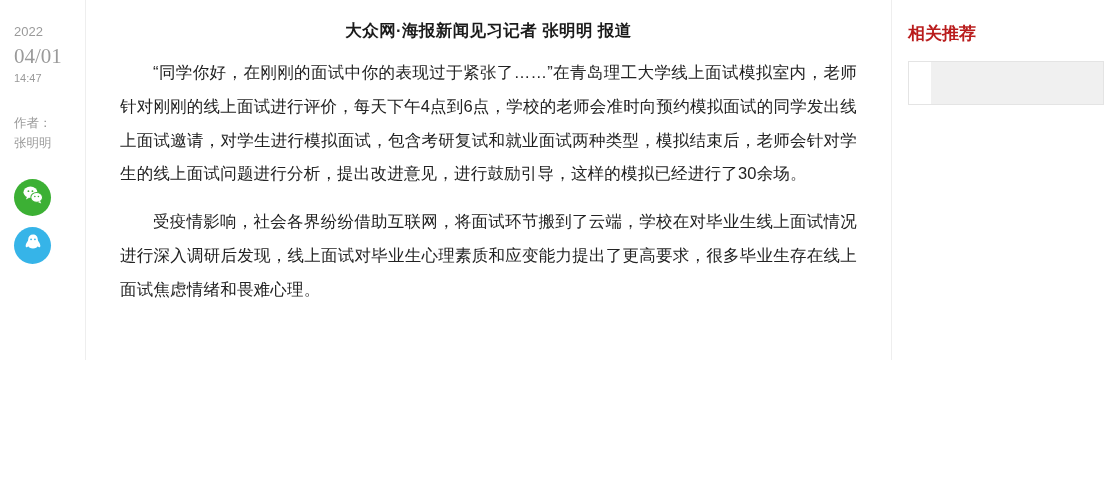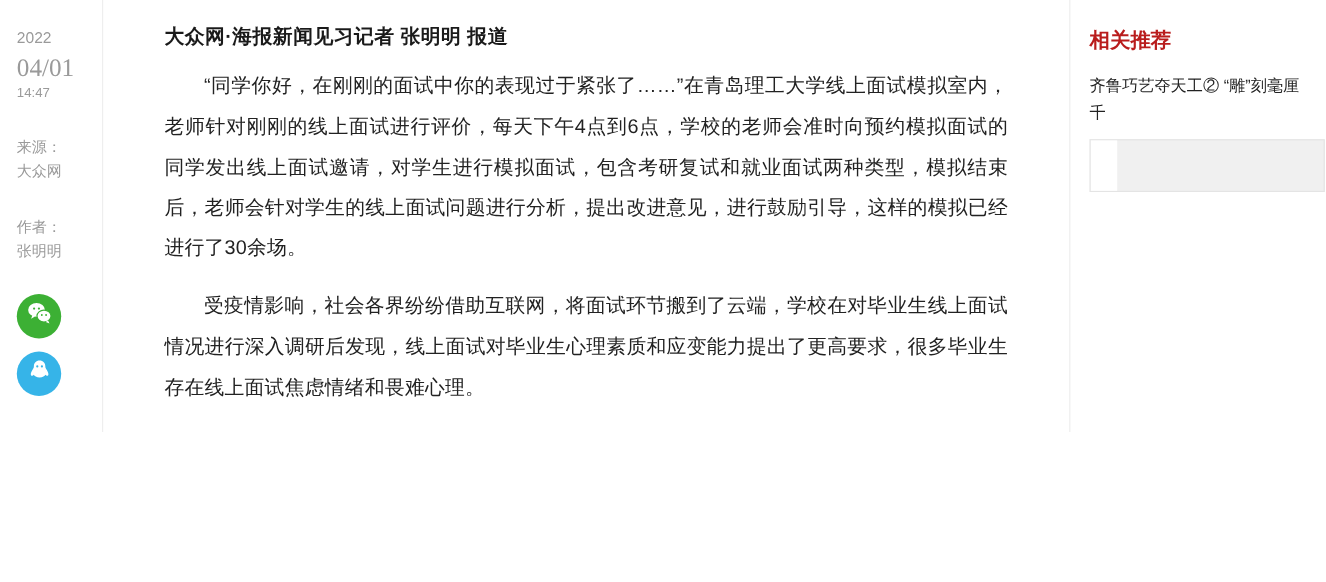--- a/index.html
+++ b/index.html
@@ -33,21 +33,20 @@
     margin-top: 18px;
     border-top: 1px solid #e8e8e8;
     height: 0;
   }
 
   
   .cols {
     display: flex;
     align-items: flex-start;
     padding: 0;
-    gap: 17px;
   }
 
   
   .meta-rail {
     width: 86px;
     flex: 0 0 86px;
     padding: 22px 0 0 14px;
     color: #8a8a8a;
     font-size: 13px;
     line-height: 1.55;
@@ -87,20 +86,21 @@
     flex: 1 1 auto;
     padding: 20px 34px 0 34px;
     min-width: 0;
   }
   .byline {
     font-size: 16.5px;
     font-weight: bold;
     color: #1a1a1a;
     margin: 0 0 14px 0;
     letter-spacing: 0.4px;
+    text-align: center;
   }
   .para {
     font-size: 16.5px;
     color: #222222;
     line-height: 2.05;
     text-align: justify;
     margin: 0 0 14px 0;
     text-indent: 2em;
     letter-spacing: 0.2px;
   }
@@ -199,24 +199,20 @@
 <div class="page">
 
 
   <div class="cols">
 
     <aside class="meta-rail">
       <div class="meta-year">2022</div>
       <div class="meta-date">04/01</div>
       <div class="meta-time">14:47</div>
 
-      <div class="meta-block">
-        <div class="lbl">来源：</div>
-        <div class="val">大众网</div>
-      </div>
 
       <div class="meta-block">
         <div class="lbl">作者：</div>
         <div class="val">张明明</div>
       </div>
 
       <div class="social">
         <div class="social-btn s-wechat">
           <span>
             <svg width="22" height="22" viewBox="0 0 24 24" aria-hidden="true">
@@ -246,19 +242,18 @@
     <main class="article">
       <p class="byline">大众网·海报新闻见习记者 张明明 报道</p>
       <p class="para">“同学你好，在刚刚的面试中你的表现过于紧张了……”在青岛理工大学线上面试模拟室内，老师针对刚刚的线上面试进行评价，每天下午4点到6点，学校的老师会准时向预约模拟面试的同学发出线上面试邀请，对学生进行模拟面试，包含考研复试和就业面试两种类型，模拟结束后，老师会针对学生的线上面试问题进行分析，提出改进意见，进行鼓励引导，这样的模拟已经进行了30余场。</p>
       <p class="para">受疫情影响，社会各界纷纷借助互联网，将面试环节搬到了云端，学校在对毕业生线上面试情况进行深入调研后发现，线上面试对毕业生心理素质和应变能力提出了更高要求，很多毕业生存在线上面试焦虑情绪和畏难心理。</p>
     </main>
 
     <aside class="sidebar">
       <div class="side-title">相关推荐</div>
 
 
-      <div class="promo-caption">齐鲁巧艺夺天工② “雕”刻毫厘千</div>
 
       <div class="side-thumb"></div>
     </aside>
 
   </div>
 </div>
 
 </body></html>

